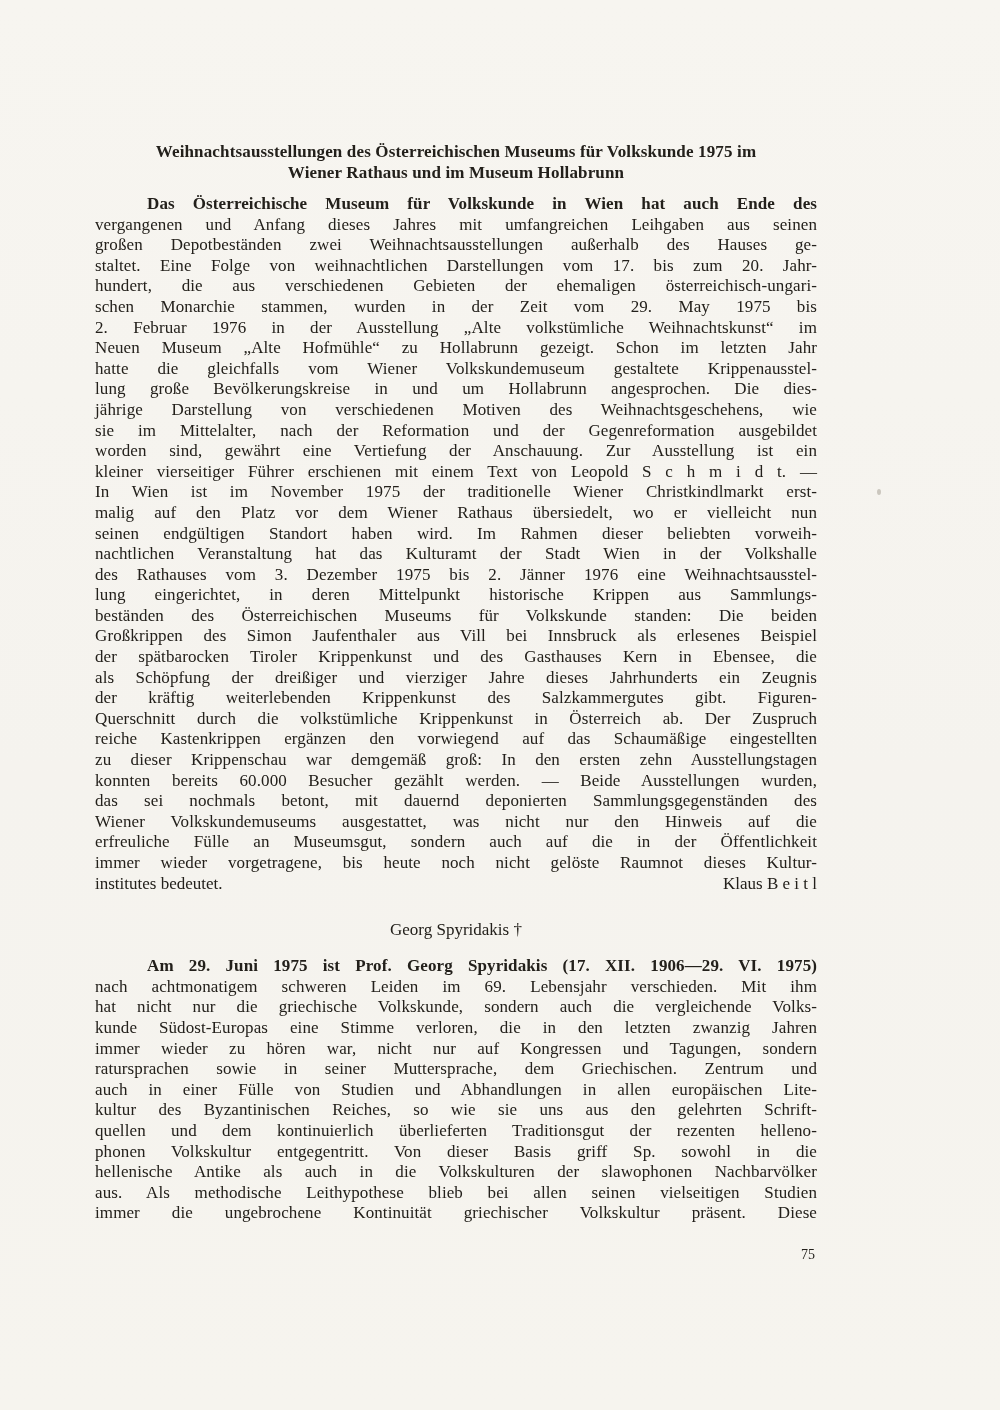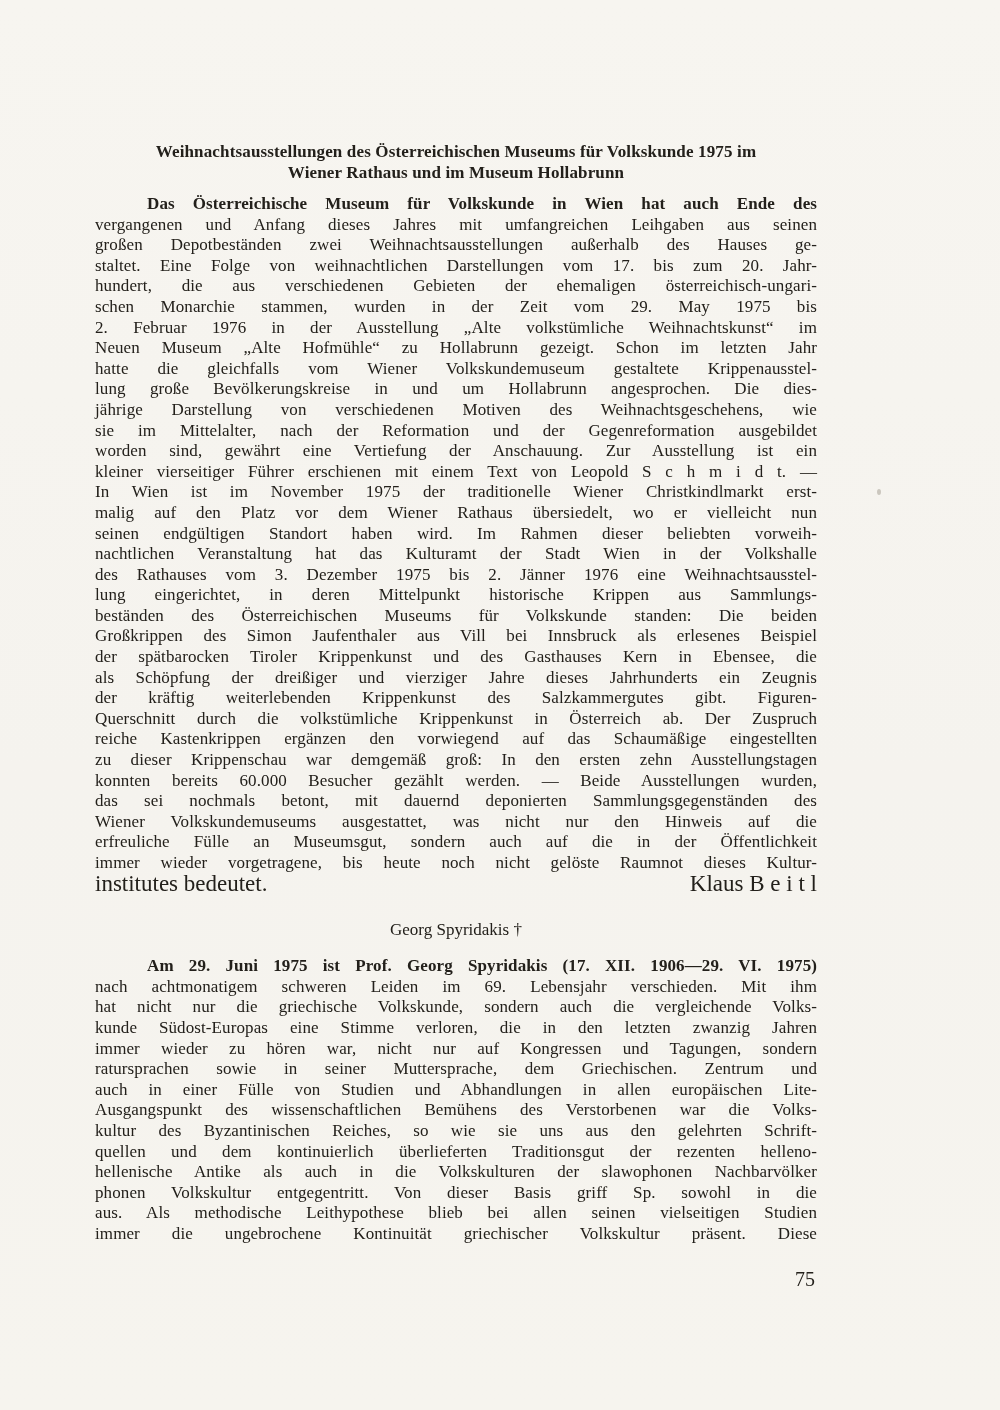--- a/index.html
+++ b/index.html
@@ -34,33 +34,33 @@
     font-weight: 700;
     text-align-last: center;
     line-height: 21px;
     letter-spacing: 0.15px;
   }
   .title-block { margin-bottom: 11px; }
   .para .line:first-child { text-indent: 52px; font-weight: bold; }
   .sig-line {
     display: flex;
     justify-content: space-between;
-    font-size: 23px;
+    font-size: 17px;
     line-height: 20.6px;
   }
   .heading2 {
     font-size: 17px;
     font-weight: 400;
     text-align: center;
     margin: 25px 0 16px 0;
     line-height: 21px;
   }
   .page-number {
     text-align: right;
-    font-size: 20px;
+    font-size: 14px;
     margin-top: 23px;
     padding-right: 2px;
   }
   .scan-artifact {
     position: absolute;
     left: 877px;
     top: 489px;
     width: 4px;
     height: 6px;
     background: #b9b4aa;
@@ -123,25 +123,24 @@
     <div class="heading2">Georg Spyridakis †</div>
 
     <div class="para">
         <div class="line">Am 29. Juni 1975 ist Prof. Georg Spyridakis (17. XII. 1906—29. VI. 1975)</div>
         <div class="line">nach achtmonatigem schweren Leiden im 69. Lebensjahr verschieden. Mit ihm</div>
         <div class="line">hat nicht nur die griechische Volkskunde, sondern auch die vergleichende Volks-</div>
         <div class="line">kunde Südost-Europas eine Stimme verloren, die in den letzten zwanzig Jahren</div>
         <div class="line">immer wieder zu hören war, nicht nur auf Kongressen und Tagungen, sondern</div>
         <div class="line">ratursprachen sowie in seiner Muttersprache, dem Griechischen. Zentrum und</div>
         <div class="line">auch in einer Fülle von Studien und Abhandlungen in allen europäischen Lite-</div>
-        <div class="line">Ausgangspunkt des wissenschaftlichen Bemühens des Verstorbenen war die Volks-</div>
         <div class="line">kultur des Byzantinischen Reiches, so wie sie uns aus den gelehrten Schrift-</div>
         <div class="line">quellen und dem kontinuierlich überlieferten Traditionsgut der rezenten helleno-</div>
+        <div class="line">phonen Volkskultur entgegentritt. Von dieser Basis griff Sp. sowohl in die</div>
         <div class="line">hellenische Antike als auch in die Volkskulturen der slawophonen Nachbarvölker</div>
-        <div class="line">phonen Volkskultur entgegentritt. Von dieser Basis griff Sp. sowohl in die</div>
         <div class="line">aus. Als methodische Leithypothese blieb bei allen seinen vielseitigen Studien</div>
         <div class="line">immer die ungebrochene Kontinuität griechischer Volkskultur präsent. Diese</div>
       </div>
 
     <div class="page-number">75</div>
 
   </div>
 
   <div class="scan-artifact"></div>
 </div>

